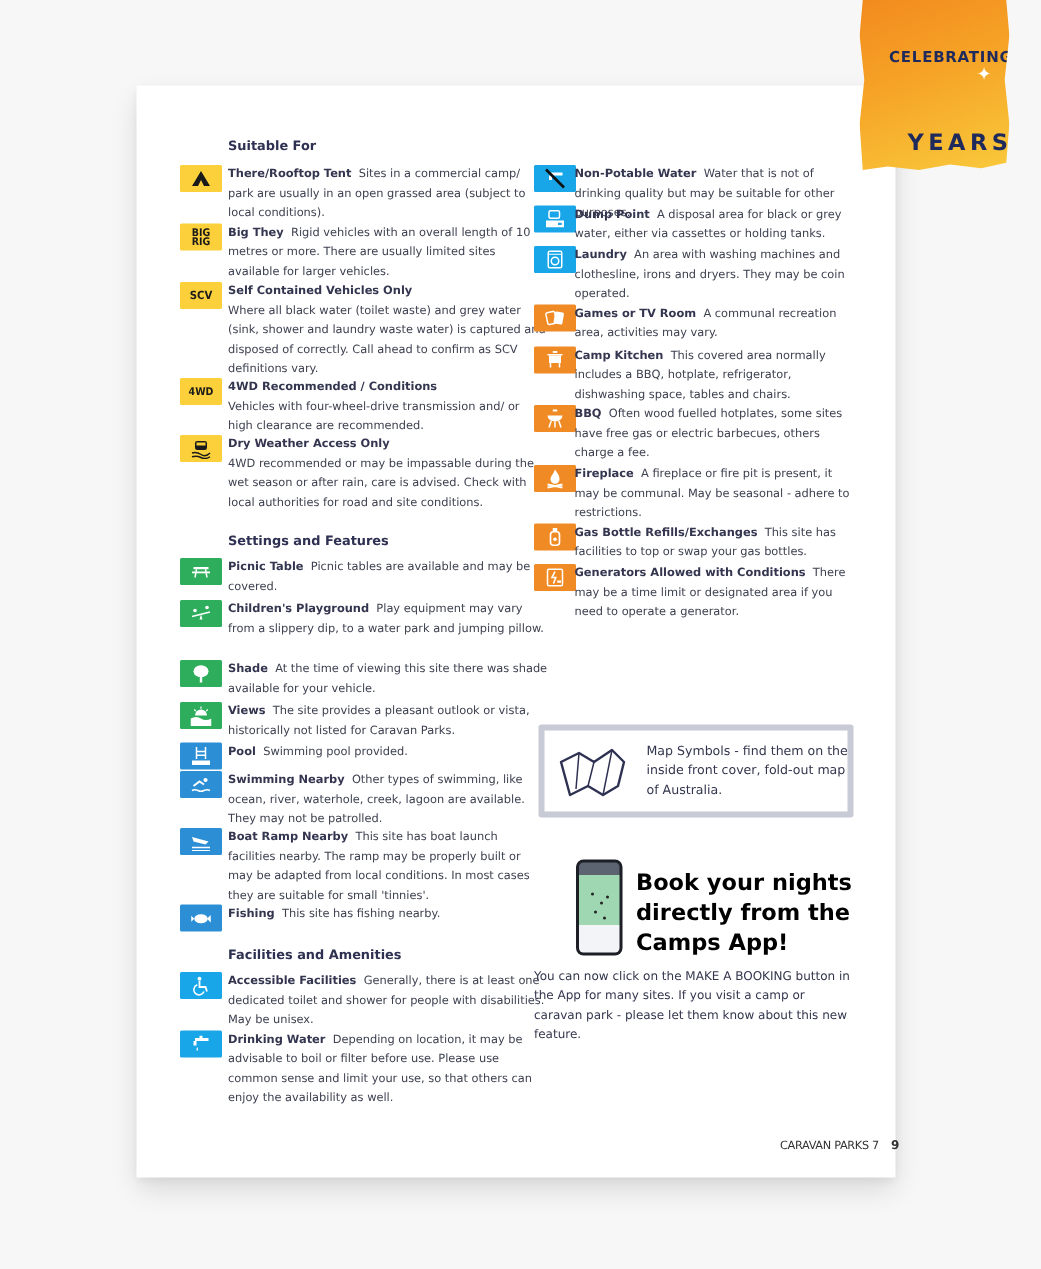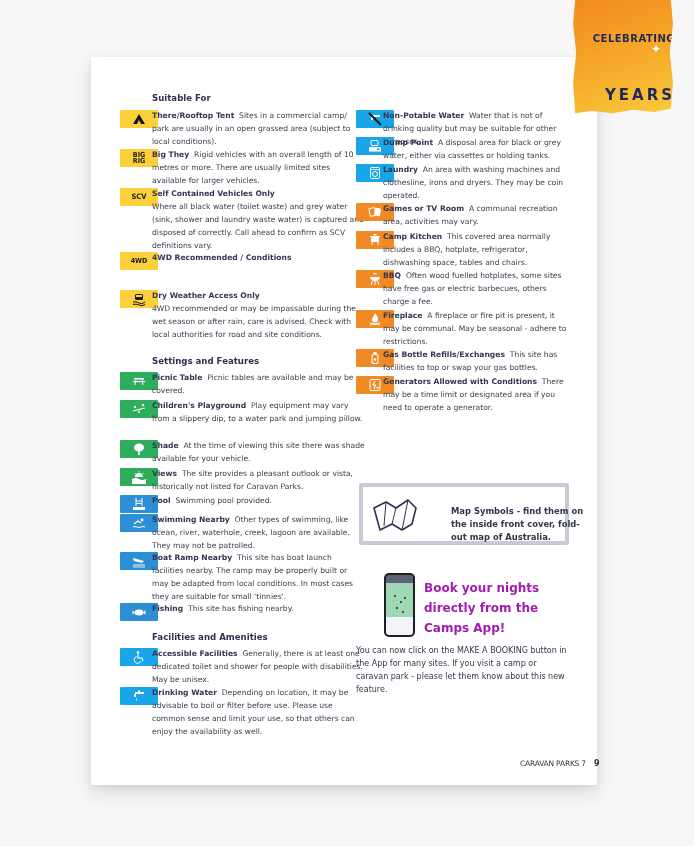--- a/index.html
+++ b/index.html
@@ -40,21 +40,21 @@
   .section-title {
     position: absolute;
     left: 32px;
     font-size: 8.6px;
     font-weight: bold;
     color: #2e3152;
   }
   .item { position: absolute; left: 0; width: 100%; }
   .icon {
     position: absolute; left: 0; top: 0;
-    width: 38px; height: 18px;
+    width: 28px; height: 18px;
     border-radius: 1px;
     display: flex; align-items: center; justify-content: center;
     overflow: hidden;
   }
   .icon svg { width: 14px; height: 14px; }
   .icon .txt { font-size: 7px; font-weight: bold; color: #1a1a1a; line-height: 6.5px; text-align: center; font-family: "DejaVu Sans Condensed", "DejaVu Sans", sans-serif; }
   .y { background: #fcd03a; }
   .g { background: #2eae5c; }
   .b { background: #2c8fd6; }
   .c { background: #18a6e8; }
@@ -71,38 +71,38 @@
 
   .map-box {
     position: absolute; left: 359px; top: 483px;
     width: 210px; height: 62px;
     border: 4px solid #c8cad6;
     border-radius: 2px;
     background: #fff;
   }
   .map-box .map-icon { position: absolute; left: 9px; top: 9px; width: 46px; height: 36px; }
   .map-box .map-text {
-    position: absolute; left: 68px; top: 18px; width: 140px;
-    font-size: 8.4px; font-weight: bold; line-height: 13px; color: #33364d; margin-left: 20px;
+    position: absolute; left: 68px; top: 7px; width: 140px;
+    font-size: 8.4px; font-weight: normal; line-height: 13px; color: #33364d;
   }
 
   .app-promo { position: absolute; left: 384px; top: 573px; width: 200px; }
   .phone {
     position: absolute; left: 0; top: 0;
     width: 31px; height: 64px;
     border-radius: 5px;
     background: #1c1f26;
     padding: 2px;
   }
   .phone .screen { width: 100%; height: 100%; border-radius: 3px; background: linear-gradient(#5c6472 0 14%, #9fd7b2 14% 70%, #f2f4f7 70%); position: relative; }
   .phone .screen .dot { position: absolute; width: 2px; height: 2px; background: #222; border-radius: 50%; }
   .promo-title {
     position: absolute; left: 40px; top: 5px; width: 160px;
-    font-size: 12px; font-weight: bold; line-height: 20px;
-    color: #a21caf;
+    font-size: 15px; font-weight: bold; line-height: 20px;
+    color: #000000;
   }
   .promo-body {
     position: absolute; left: 356px; top: 644px; width: 215px;
     font-size: 8px; line-height: 13px; color: #33364d;
   }
   .footer {
     position: absolute; left: 520px; top: 759px;
     font-size: 7.5px; color: #333; letter-spacing: -0.2px;
   }
   .footer .pg { font-weight: bold; margin-left: 8px; font-size: 8px; }
@@ -142,21 +142,21 @@
     <div class="icon y">
         <div class="txt" style="font-size:7.5px">SCV</div>
       </div>
     <div class="text" style="width:213px"><span class="t">Self Contained Vehicles Only</span><br><span>Where all black water (toilet waste) and grey water (sink, shower and laundry waste water) is captured and disposed of correctly. Call ahead to confirm as SCV definitions vary.</span></div>
   </div>
 
   <div class="item" style="top:252px">
     <div class="icon y">
         <div class="txt">4WD</div>
       </div>
-    <div class="text" style="width:213px"><span class="t">4WD Recommended / Conditions</span><br></div>
+    <div class="text" style="width:213px"><span class="t">4WD Recommended / Conditions</span><br><span>Vehicles with four-wheel-drive transmission and/ or high clearance are recommended.</span></div>
   </div>
 
   <div class="item" style="top:290px">
     <div class="icon y">
       <svg viewBox="0 0 14 14">
           <rect x="3" y="2" width="8" height="6" rx="1.5" fill="#1a1a1a"></rect>
           <rect x="4" y="3" width="6" height="2" fill="#fcd03a"></rect>
           <path d="M1 10 Q4 9 7 11 T13 10" stroke="#1a1a1a" fill="none" stroke-width="1"></path>
           <path d="M1 12.5 Q4 11.5 7 13 T13 12.5" stroke="#1a1a1a" fill="none" stroke-width="1"></path>
         </svg>

